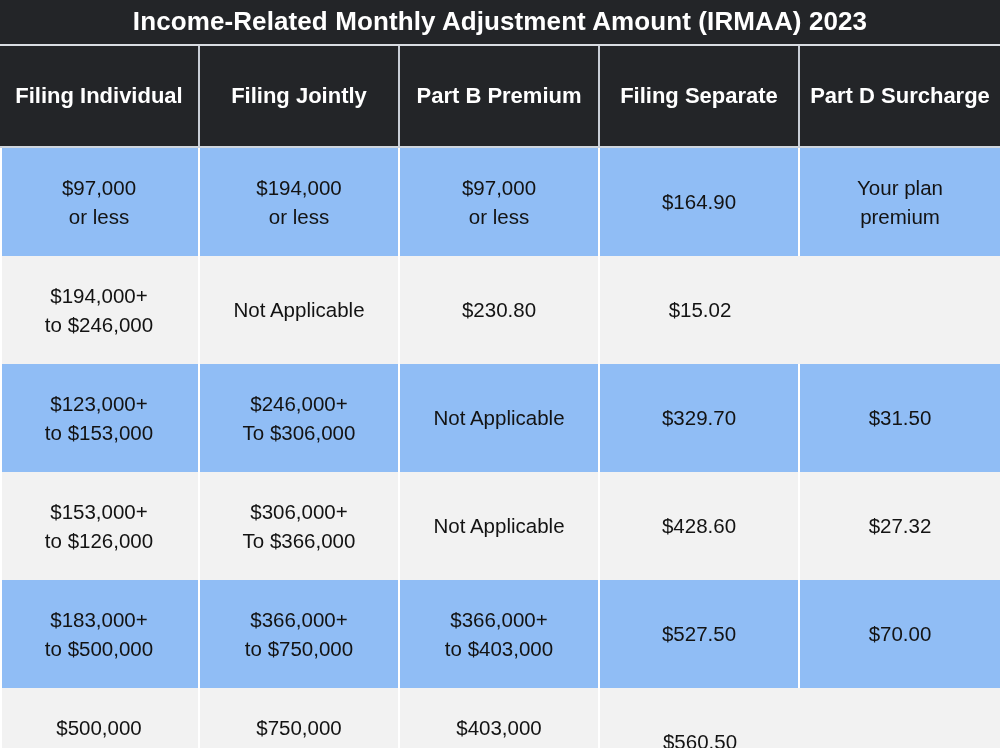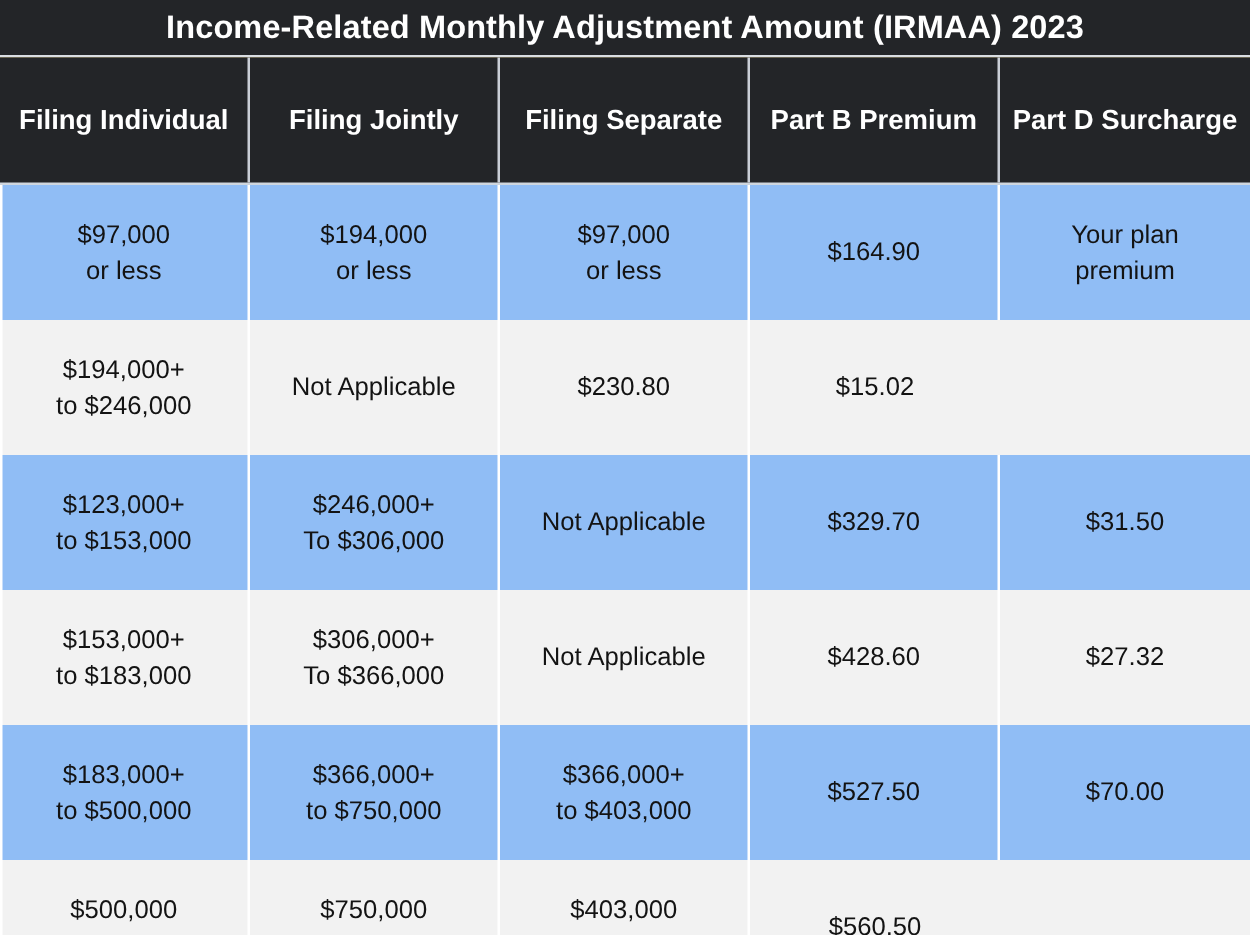--- a/index.html
+++ b/index.html
@@ -114,24 +114,24 @@
 
 <div id="table-root">
 
   <div class="table-title">Income-Related Monthly Adjustment Amount (IRMAA) 2023</div>
 
   <div class="header-row">
     <div class="header-cell">Filing
 Individual</div>
     <div class="header-cell">Filing
 Jointly</div>
+    <div class="header-cell">Part B
+Premium</div>
     <div class="header-cell">Filing
 Separate</div>
-    <div class="header-cell">Part B
-Premium</div>
     <div class="header-cell">Part D
 Surcharge</div>
   </div>
 
   <div class="body-rows">
 
     <div class="data-row row-blue">
       <div class="data-cell">$97,000
 or less</div>
       <div class="data-cell">$194,000
@@ -156,21 +156,21 @@
 to $153,000</div>
       <div class="data-cell">$246,000+
 To $306,000</div>
       <div class="data-cell">Not Applicable</div>
       <div class="data-cell">$329.70</div>
       <div class="data-cell">$31.50</div>
     </div>
 
     <div class="data-row row-light">
       <div class="data-cell">$153,000+
-to $183,000</div>
+to $126,000</div>
       <div class="data-cell">$306,000+
 To $366,000</div>
       <div class="data-cell">Not Applicable</div>
       <div class="data-cell">$428.60</div>
       <div class="data-cell">$27.32</div>
     </div>
 
     <div class="data-row row-blue">
       <div class="data-cell">$183,000+
 to $500,000</div>

